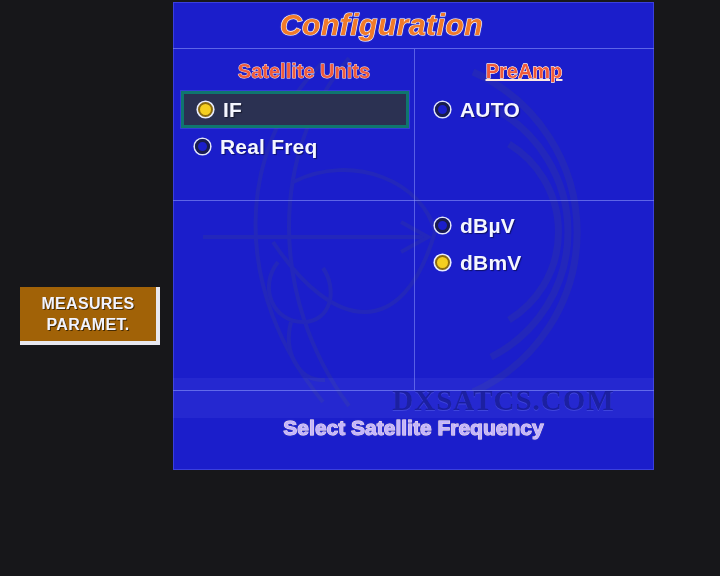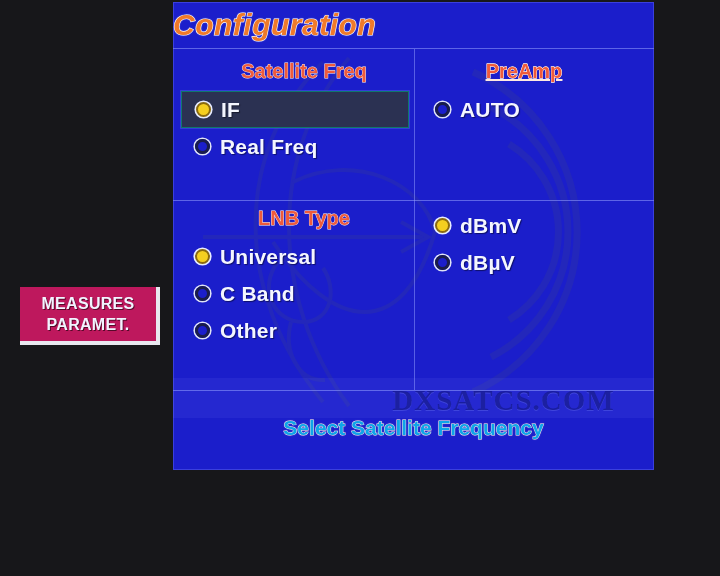--- a/index.html
+++ b/index.html
@@ -21,21 +21,21 @@
     left: 0; top: 0;
     width: 720px; height: 576px;
     background: #17171a;
   }
 
   
   #measures-box {
     position: absolute;
     left: 20px; top: 287px;
     width: 136px; height: 54px;
-    background: #be185d;
+    background: #a16207;
     box-shadow: 4px 0 0 0 #e8e8ef, 0 4px 0 0 #e8e8ef, 4px 4px 0 0 #e8e8ef;
     display: flex;
     flex-direction: column;
     align-items: center;
     justify-content: center;
     color: #f2f4ff;
     font-size: 16px;
     font-weight: bold;
     letter-spacing: .3px;
     line-height: 1.32;
@@ -85,23 +85,23 @@
   #dx-band{
     position:absolute;
     left:0; top:376px; width:481px; height:40px;
     background: rgba(130,140,255,.10);
     pointer-events:none;
   }
 
   
   #title-bar {
     position: absolute;
-    left: 0; top: 0;
+    left: 12px; top: 0;
     width: 393px; height: 46px;
-    display: flex; align-items: center; justify-content: flex-start;
+    display: flex; align-items: center; justify-content: center;
   }
   #title-text {
     font-size: 30px;
     font-weight: bold;
     font-style: italic;
     letter-spacing: .5px;
     color: #f07a2a;
     -webkit-text-stroke: 1.2px #ffffff;
     paint-order: stroke fill;
     text-shadow: 0 0 2px rgba(255,255,255,.6);
@@ -146,21 +146,21 @@
   .option {
     position: relative;
     display: flex;
     align-items: center;
     height: 37px;
     padding-left: 14px;
     box-sizing: border-box;
   }
   .option.highlight {
     background: #2b3152;
-    border: 1px solid #0f766e;
+    border: 3px solid #0f766e;
     box-shadow: 0 0 0 1px rgba(90,105,230,.4);
   }
   .radio {
     width: 15px; height: 15px;
     border-radius: 50%;
     box-sizing: border-box;
     flex: 0 0 auto;
     margin-right: 10px;
     border: 3px solid #1a1d4a;
     background: transparent;
@@ -183,21 +183,21 @@
   
   #status-bar {
     position: absolute;
     left: 0; top: 414px;
     width: 481px;
     text-align: center;
   }
   #status-text {
     font-size: 21px;
     font-weight: bold;
-    color: #0ea5e9;
+    color: #c4b5fd;
     -webkit-text-stroke: .9px #ffe6dc;
     paint-order: stroke fill;
     text-shadow: 0 0 2px rgba(255,255,255,.45);
   }
 </style>
 </head>
 <body>
 
 <div id="screen">
 
@@ -231,21 +231,21 @@
 
     <div id="title-bar">
       <span id="title-text">Configuration</span>
     </div>
     <div class="hr" id="hr-title"></div>
     <div class="hr" id="hr-mid"></div>
     <div class="hr" id="hr-bot"></div>
     <div id="vr"></div>
 
     <div class="group" id="grp-satfreq">
-      <div class="group-title">Satellite Freq</div>
+      <div class="group-title">Satellite Units</div>
       <div class="opt-list">
         <div class="option highlight">
           <span class="radio on"></span>
           <span class="opt-label">IF</span>
         </div>
         <div class="option">
           <span class="radio"></span>
           <span class="opt-label">Real Freq</span>
         </div>
       </div>
@@ -254,48 +254,31 @@
     <div class="group" id="grp-preamp">
       <div class="group-title">PreAmp</div>
       <div class="opt-list">
         <div class="option">
           <span class="radio"></span>
           <span class="opt-label">AUTO</span>
         </div>
       </div>
     </div>
 
-    <div class="group" id="grp-lnb">
-      <div class="group-title">LNB Type</div>
-      <div class="opt-list">
-        <div class="option">
-          <span class="radio on"></span>
-          <span class="opt-label">Universal</span>
-        </div>
-        <div class="option">
-          <span class="radio"></span>
-          <span class="opt-label">C Band</span>
-        </div>
-        <div class="option">
-          <span class="radio"></span>
-          <span class="opt-label">Other</span>
-        </div>
-      </div>
-    </div>
 
     <div class="group" id="grp-units">
       <div class="opt-list">
         <div class="option">
+          <span class="radio"></span>
+          <span class="opt-label">dBµV</span>
+        </div>
+        <div class="option">
           <span class="radio on"></span>
           <span class="opt-label">dBmV</span>
         </div>
-        <div class="option">
-          <span class="radio"></span>
-          <span class="opt-label">dBµV</span>
-        </div>
       </div>
     </div>
 
     <div id="status-bar">
       <span id="status-text">Select Satellite Frequency</span>
     </div>
 
   </div>
 </div>
 

